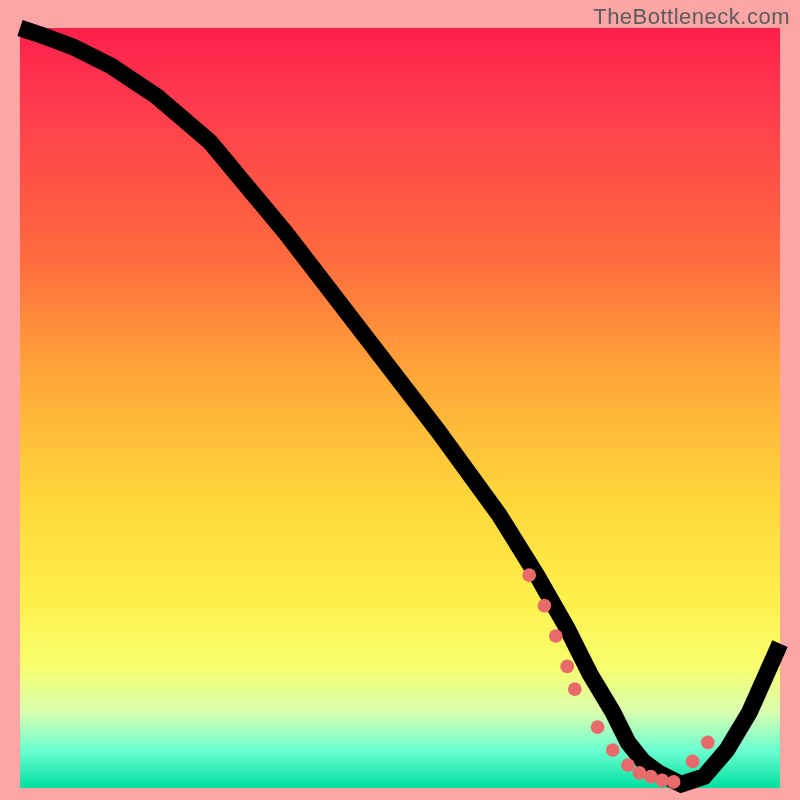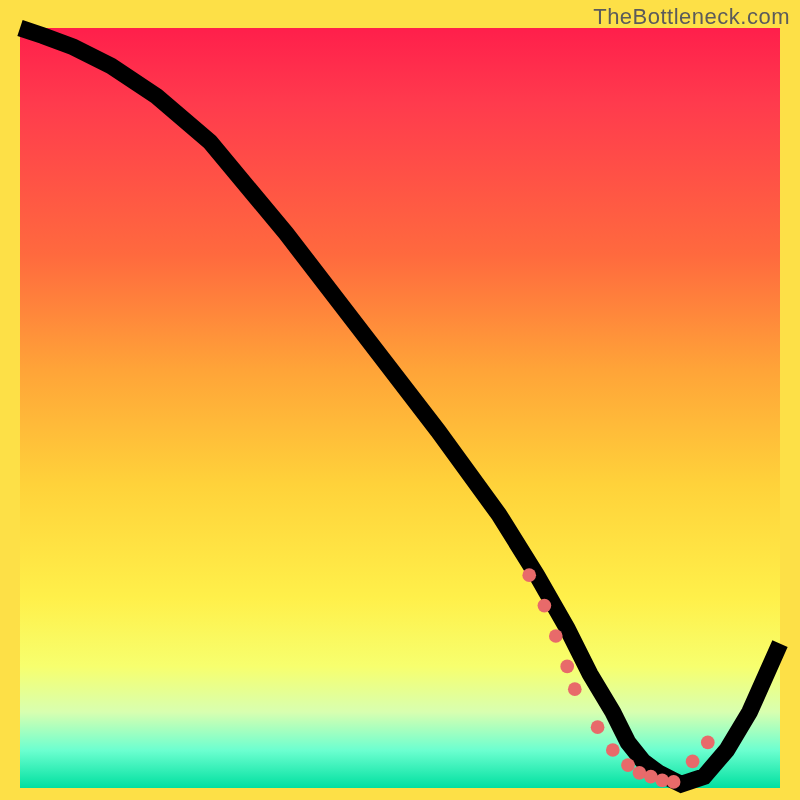--- a/index.html
+++ b/index.html
@@ -8,21 +8,21 @@
     width: 800px;
     height: 800px;
     background: #000;
     overflow: hidden;
     font-family: Arial, Helvetica, sans-serif;
   }
   .frame {
     position: relative;
     width: 800px;
     height: 800px;
-    background: #fde047;
+    background: #fca5a5;
   }
   .watermark {
     position: absolute;
     top: 4px;
     right: 10px;
     color: #5b5b5b;
     font-size: 22px;
     letter-spacing: 0.5px;
     user-select: none;
     z-index: 10;

